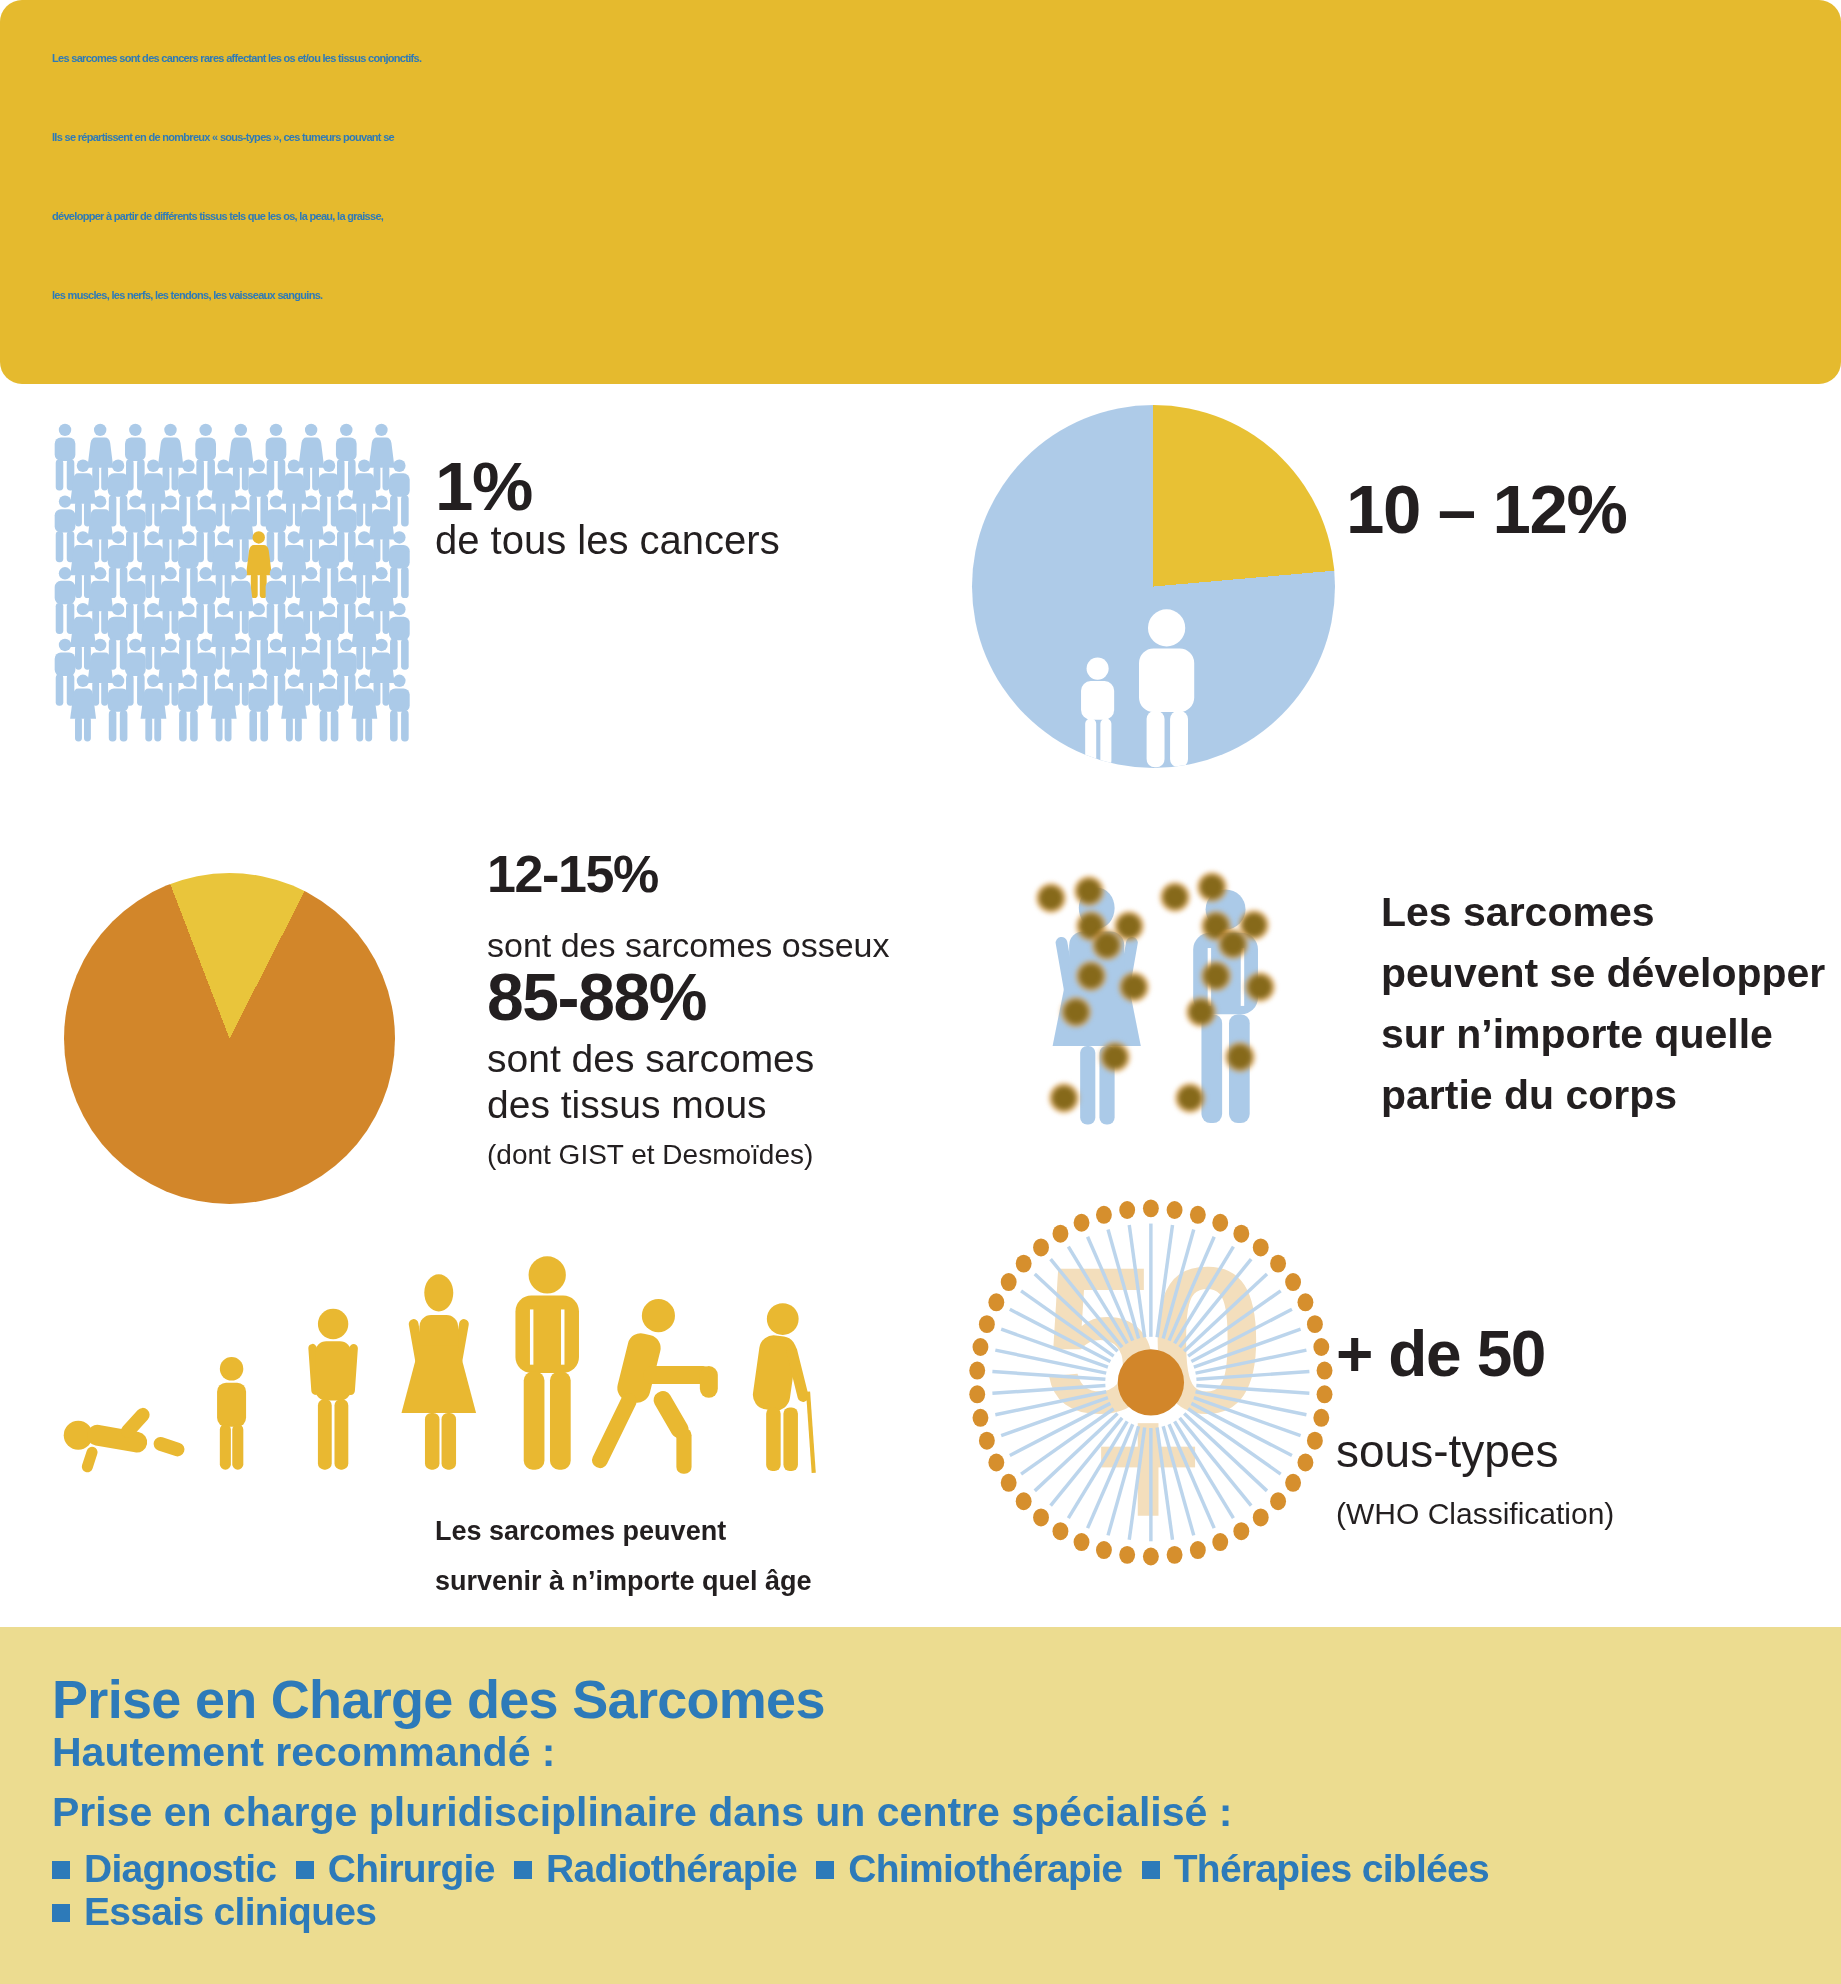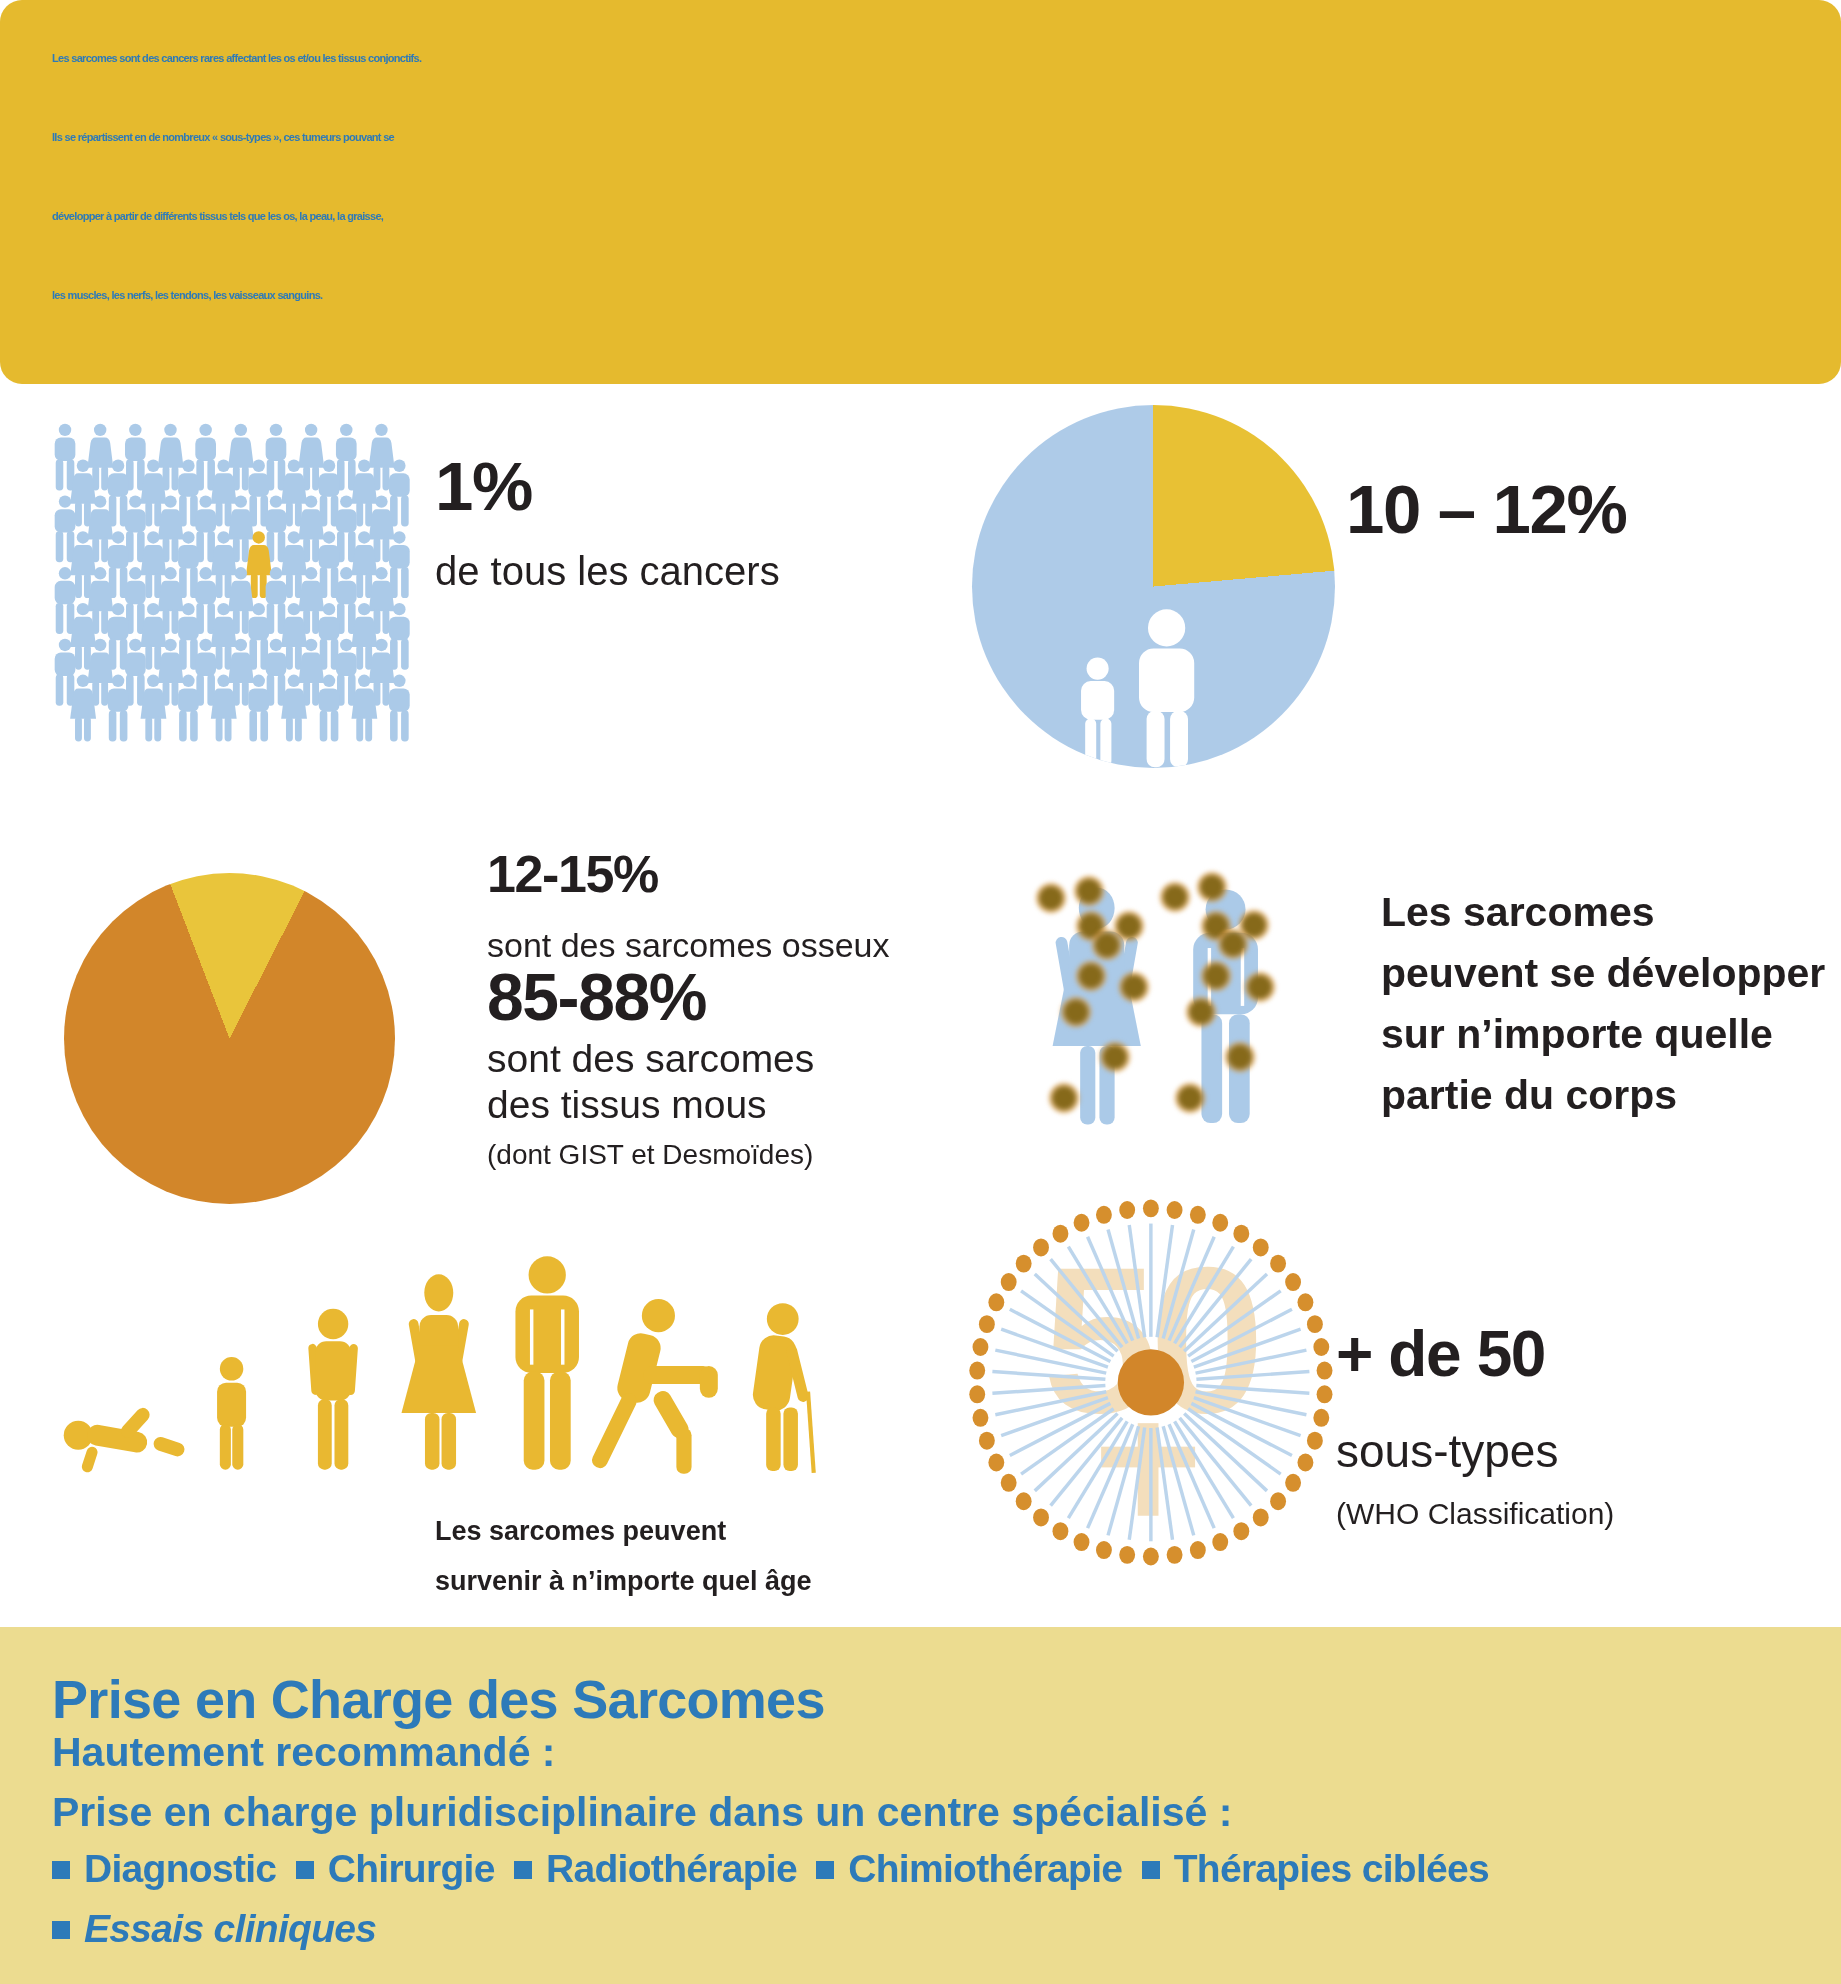--- a/index.html
+++ b/index.html
@@ -14,21 +14,21 @@
 Name               font-size:37px;font-weight:bold;line-height:79px;letter-spacing:-0.7px;
                color:var(--blue-text);}
   .banner-text div{white-space:nowrap;}
 
   
   .stat-value{font-weight:bold;font-size:69px;letter-spacing:-1.4px;line-height:1;color:#231f20;}
   .stat-label{font-size:40px;line-height:55px;color:#231f20;}
   .stat-note{font-size:28px;color:#231f20;}
 
   #stat1-value{left:435px;top:452px;}
-  #stat1-label{left:435px;top:544px;}
+  #stat1-label{left:435px;top:513px;}
 
   #stat2-value{left:1346px;top:475px;}
   #stat2-lines{left:1346px;top:552px;font-size:40px;line-height:58px;}
 
   #stat3-v1{left:487px;top:848px;font-size:52px;}
   #stat3-l1{left:487px;top:918px;font-size:34px;}
   #stat3-v2{left:487px;top:964px;font-size:66px;}
   #stat3-l2{left:487px;top:1036px;font-size:39px;line-height:46px;}
   #stat3-note{left:487px;top:1139px;}
 
@@ -72,21 +72,21 @@
   .bottom{left:0;top:1627px;width:1841px;height:358px;background:var(--bottom-bg);}
   #bottom-title{position:absolute;left:52px;top:28px;font-size:54px;font-weight:bold;
                 letter-spacing:-0.7px;color:var(--blue-text);white-space:nowrap;margin-top:13px;}
   #bottom-sub{position:absolute;left:52px;top:102px;font-size:41px;font-weight:bold;
               color:var(--blue-text);white-space:nowrap;}
   #bottom-intro{position:absolute;left:52px;top:162px;font-size:41px;font-weight:bold;
               color:var(--blue-text);white-space:nowrap;}
   .bullet-row{position:absolute;left:52px;font-size:39px;font-weight:bold;letter-spacing:-0.7px;
               color:var(--blue-text);white-space:nowrap;}
   #bullet-row-0{top:220px;}
-  #bullet-row-1{top:280px;font-style:italic;}
+  #bullet-row-1{top:263px;}
   .sq{display:inline-block;width:18px;height:18px;background:var(--blue-text);
       margin:0 14px 4.1px 0;vertical-align:middle;}
   .bullet-item{margin-right:19.3px;}
 </style>
 </head>
 <body>
 
 <div class="page">
 
   <div class="abs banner">

